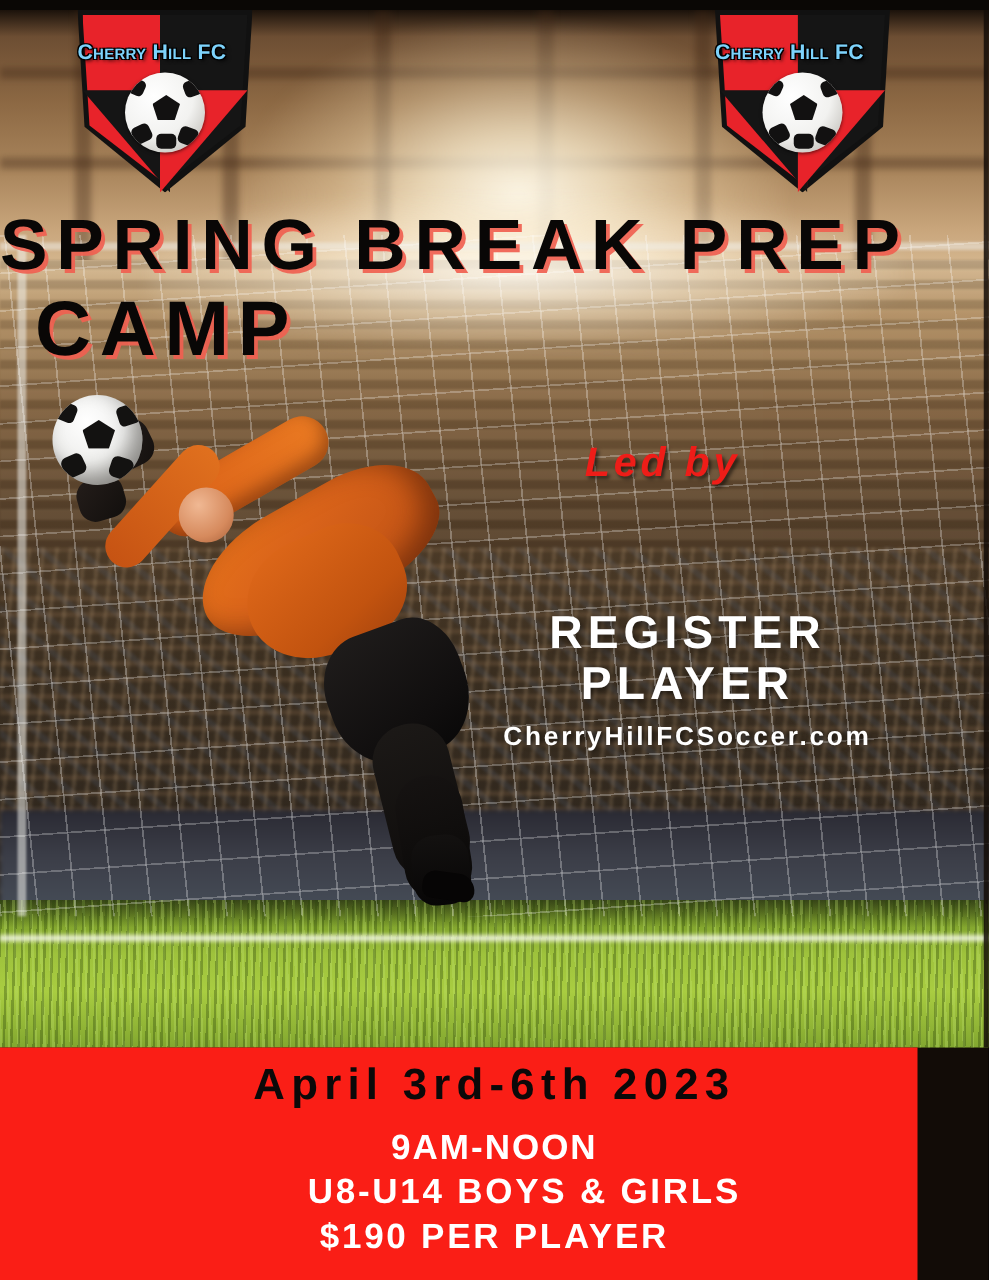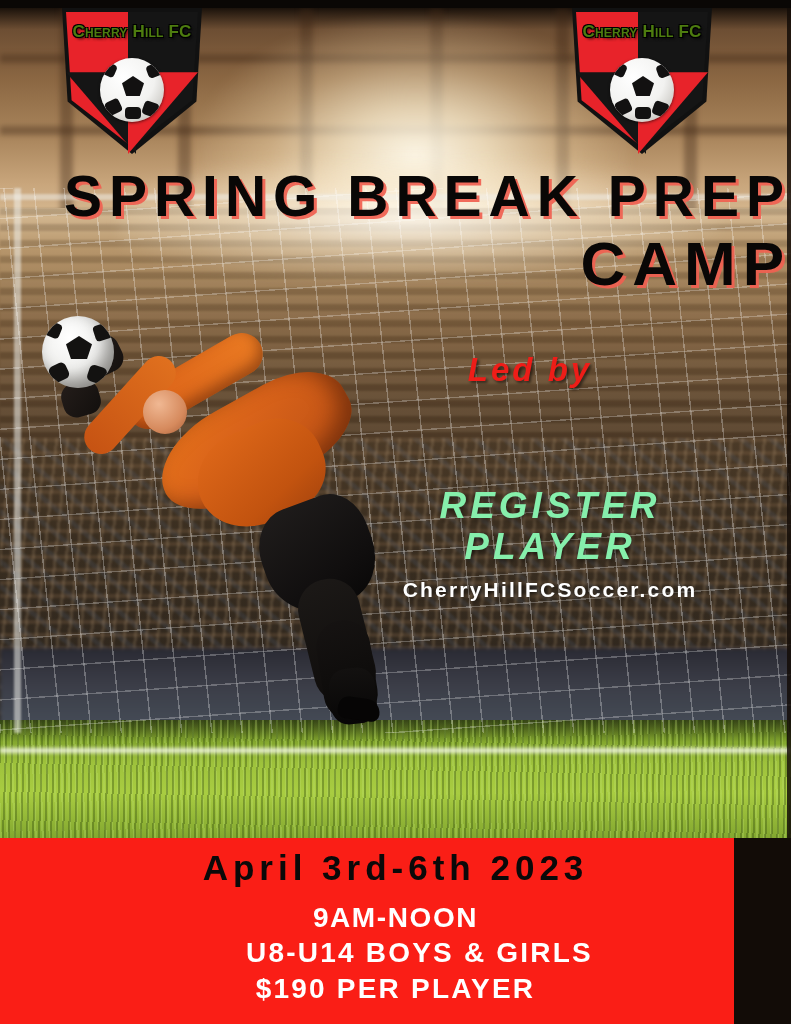--- a/index.html
+++ b/index.html
@@ -232,22 +232,22 @@
   }
   .crest .half-l { position:absolute; left:4px; top:4px; width:50%; height:calc(100% - 8px);
     clip-path:polygon(100% 100%, 8% 64%, 0 0, 100% 0); background:#e8232a; }
   .crest .half-r { position:absolute; right:4px; top:4px; width:50%; height:calc(100% - 8px);
     clip-path:polygon(0 100%, 0 0, 100% 0, 92% 64%); background:#151515; }
   .crest .diag-bl { position:absolute; left:4px; top:44%; width:50%; height:56%;
     clip-path:polygon(100% 100%, 0 0, 100% 0); background:#151515; }
   .crest .diag-br { position:absolute; right:4px; top:44%; width:50%; height:56%;
     clip-path:polygon(0 100%, 0 0, 100% 0); background:#e8232a; }
   .crest .crest-text {
-    position:absolute; left:0; top:14px; width:100%;
-    text-align:center; color:#4d7c0f;
+    position:absolute; left:0; top:24px; width:100%;
+    color:#7dd3fc;
     font-family:"Liberation Sans", sans-serif;
     font-weight:bold; font-size:17px; letter-spacing:.2px;
     font-variant:small-caps;
     text-shadow:1px 1px 0 #000, -1px 1px 0 #000, 1px -1px 0 #000, -1px -1px 0 #000, 2px 2px 3px rgba(0,0,0,.8);
     white-space:nowrap;
   }
   .crest .crest-ball {
     position:absolute; left:50%; top:50px; width:64px; height:64px;
     margin-left:-32px; border-radius:50%;
     background:radial-gradient(circle at 36% 30%, #fff 0%, #f2f2f0 52%, #c8c6c1 82%, #a3a19c 100%);
@@ -258,21 +258,21 @@
   .crest .cb1 { left:22px; top:18px; width:22px; height:20px;
                 clip-path:polygon(50% 0,100% 36%,81% 100%,19% 100%,0 36%); }
   .crest .cb2 { left:2px;  top:5px;  width:14px; height:13px; border-radius:4px; transform:rotate(24deg); }
   .crest .cb3 { left:47px; top:6px;  width:14px; height:13px; border-radius:4px; transform:rotate(-20deg); }
   .crest .cb4 { left:6px;  top:42px; width:15px; height:14px; border-radius:4px; transform:rotate(-26deg); }
   .crest .cb5 { left:43px; top:44px; width:15px; height:14px; border-radius:4px; transform:rotate(20deg); }
   .crest .cb6 { left:25px; top:49px; width:16px; height:12px; border-radius:4px; }
 
   
   .headline {
-    position:absolute; left:0; width:791px; text-align:right;
+    position:absolute; left:0; width:791px; text-align:left;
     font-family:"Liberation Sans", sans-serif;
     font-weight:bold; color:#090706;
     text-shadow:3px 3px 0 rgba(240,96,80,.92);
     line-height:1;
     white-space:nowrap;
   }
   .headline-1 { top:168px; font-size:57px; letter-spacing:7px; }
   .headline-2 { top:233px; font-size:62px; letter-spacing:7px;padding-left:28px; }
 
   .ledby {
@@ -280,25 +280,24 @@
     font-family:"Liberation Sans", sans-serif;
     font-style:italic; font-weight:bold;
     color:#ee1d18; font-size:33px; letter-spacing:3px; line-height:1.2;
     text-shadow:2px 2px 3px rgba(0,0,0,.55);
   }
   .ledby-1 { top:350px; }
   .ledby-2 { top:390px; }
 
   .register {
     position:absolute; left:320px; width:460px; text-align:center;
-    color:#86efac; font-weight:bold;
+    color:#ffffff; font-weight:bold;
     font-family:"Liberation Sans", sans-serif;
     font-size:37px; letter-spacing:4px; line-height:1.18;
     text-shadow:1px 2px 5px rgba(0,0,0,.55);
-    font-style:italic;
   }
   .register-1 { top:484px; }
   .register-2 { top:525px; }
 
   .weburl {
     position:absolute; left:320px; top:578px; width:460px; text-align:center;
     color:#ffffff; font-weight:bold;
     font-family:"Liberation Sans", sans-serif;
     font-size:21px; letter-spacing:2.2px;
     text-shadow:1px 1px 4px rgba(0,0,0,.6);

